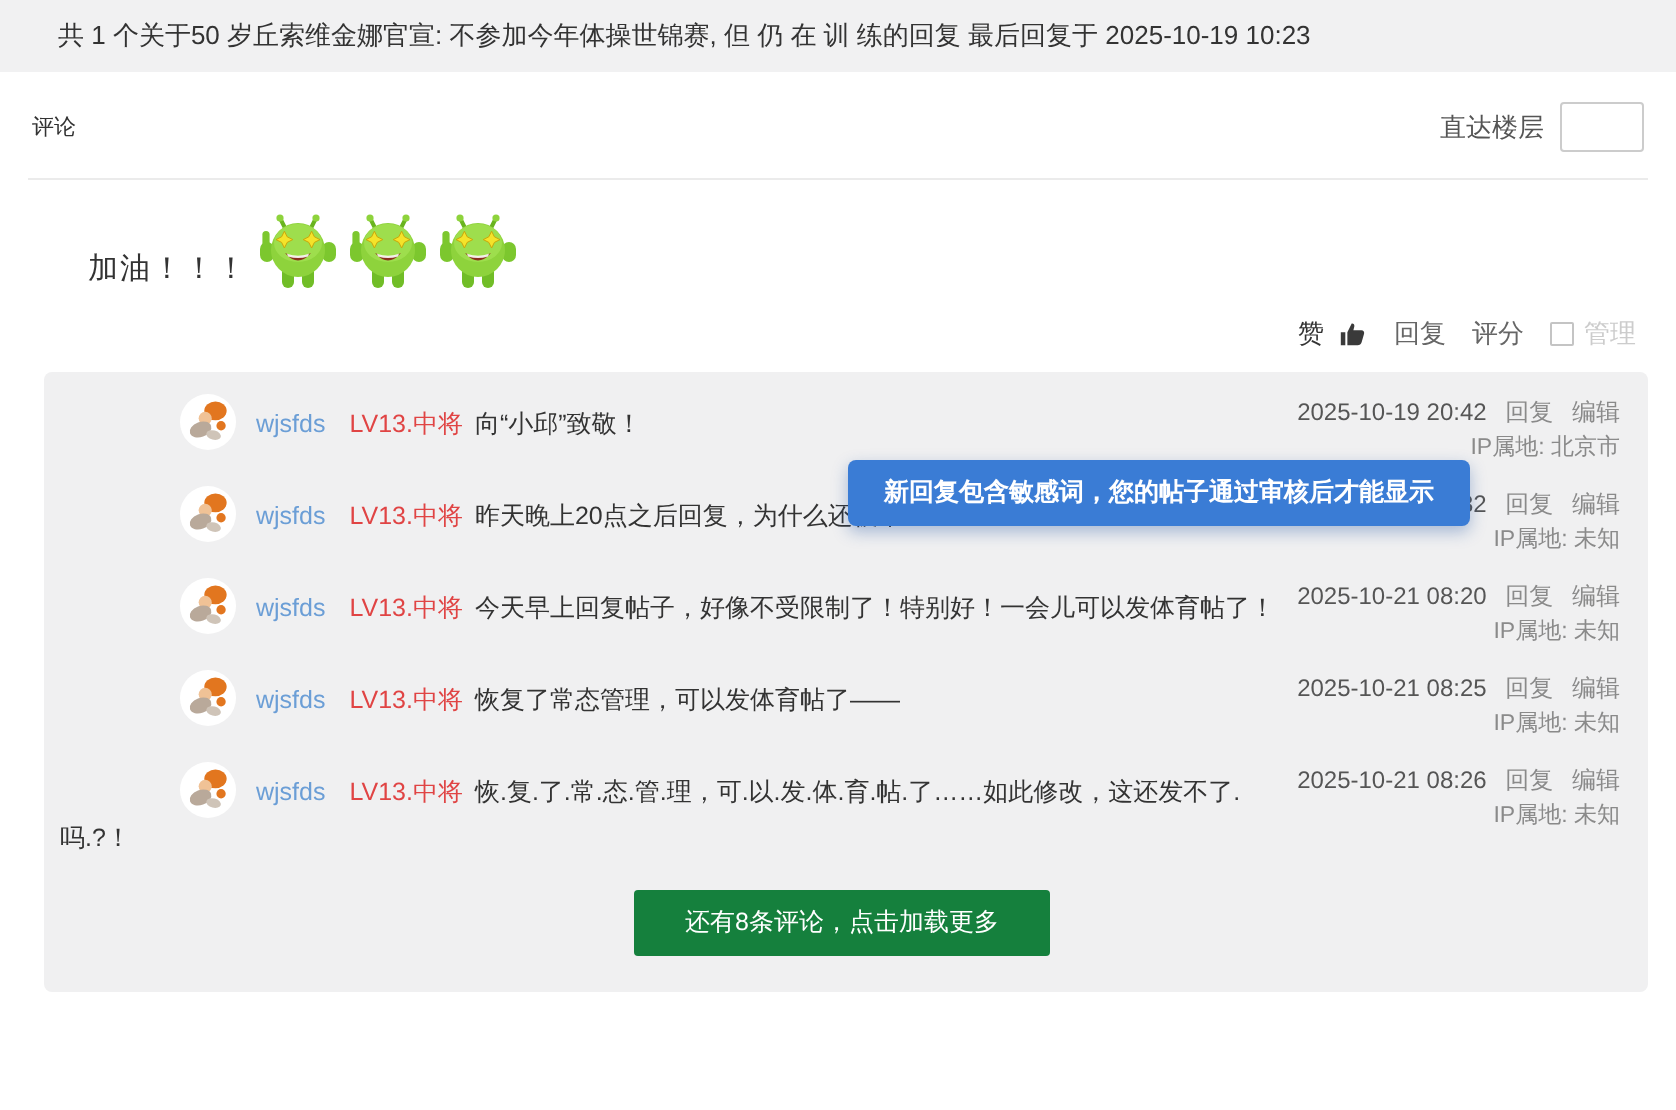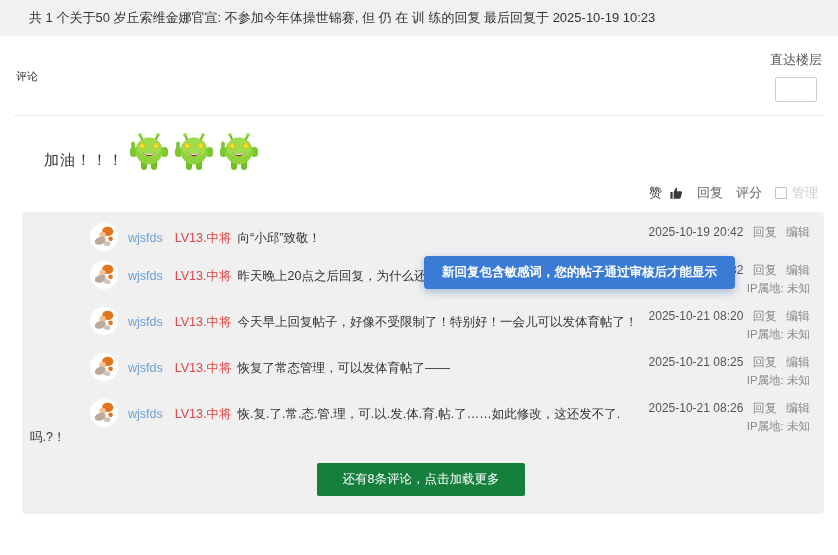--- a/index.html
+++ b/index.html
@@ -6,21 +6,21 @@
   html,body { width:838px; height:555px; background:#fff; overflow:hidden;
     font-family:"Liberation Sans","DejaVu Sans",sans-serif; color:#333; }
   a { text-decoration:none; cursor:pointer; }
 
   .topbar { background:#f1f1f2; padding:9px 29px; font-size:13px; color:#333; }
 
   .panel { padding:0 14px; }
   .panel-head { display:flex; justify-content:space-between; align-items:center;
     padding:15px 2px 13px 2px; border-bottom:1px solid #ebebeb; }
   .panel-title { font-size:11px; font-weight:500; color:#333; }
-  .jump { display:flex; align-items:center; gap:8px; font-size:13px; color:#555;flex-direction:column; }
+  .jump { display:flex; align-items:center; gap:8px; font-size:13px; color:#555; }
   .jump input { width:42px; height:25px; border:1px solid #ccc; border-radius:2px; outline:none; padding:0 4px; font-size:13px; }
 
   .post-head { display:flex; margin-top:13px; }
   .avatar-main { width:48px; height:44px; display:block; }
   .post-head-main { margin-left:12px; flex:1; }
   .name-row { display:flex; align-items:baseline; gap:9px; flex-wrap:nowrap; }
   .uname { color:#5a8fd0; font-size:15px; }
   .lvl-gray { color:#9a9a9a; font-size:12px; }
   .meta { color:#9a9a9a; font-size:12px; }
   .plink { color:#9a9a9a; font-size:12px; }
@@ -153,20 +153,21 @@
 
   <div class="replies">
 
     <div class="reply">
       <div class="rmeta">
         <div>
           <span>2025-10-19 20:42</span>
           <a class="rlink">回复</a>
           <a class="rlink">编辑</a>
         </div>
+        <div class="rip">IP属地: 北京市</div>
       </div>
       <div class="rtext">
         <svg class="ravatar">
             <use href="#sym-replyavatar"></use>
           </svg><a class="runame">wjsfds</a><span class="rlvl">LV13.中将</span><span>向“小邱”致敬！</span>
       </div>
     </div>
 
     <div class="reply">
       <div class="rmeta">

